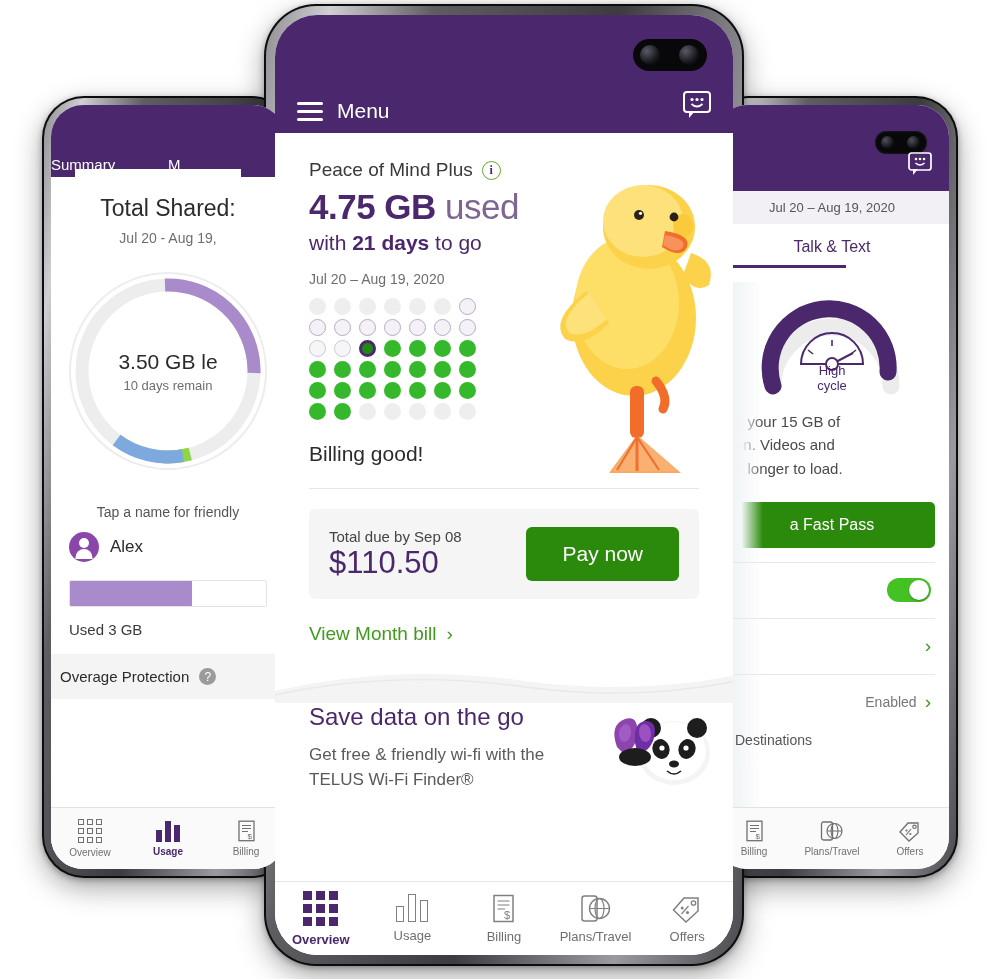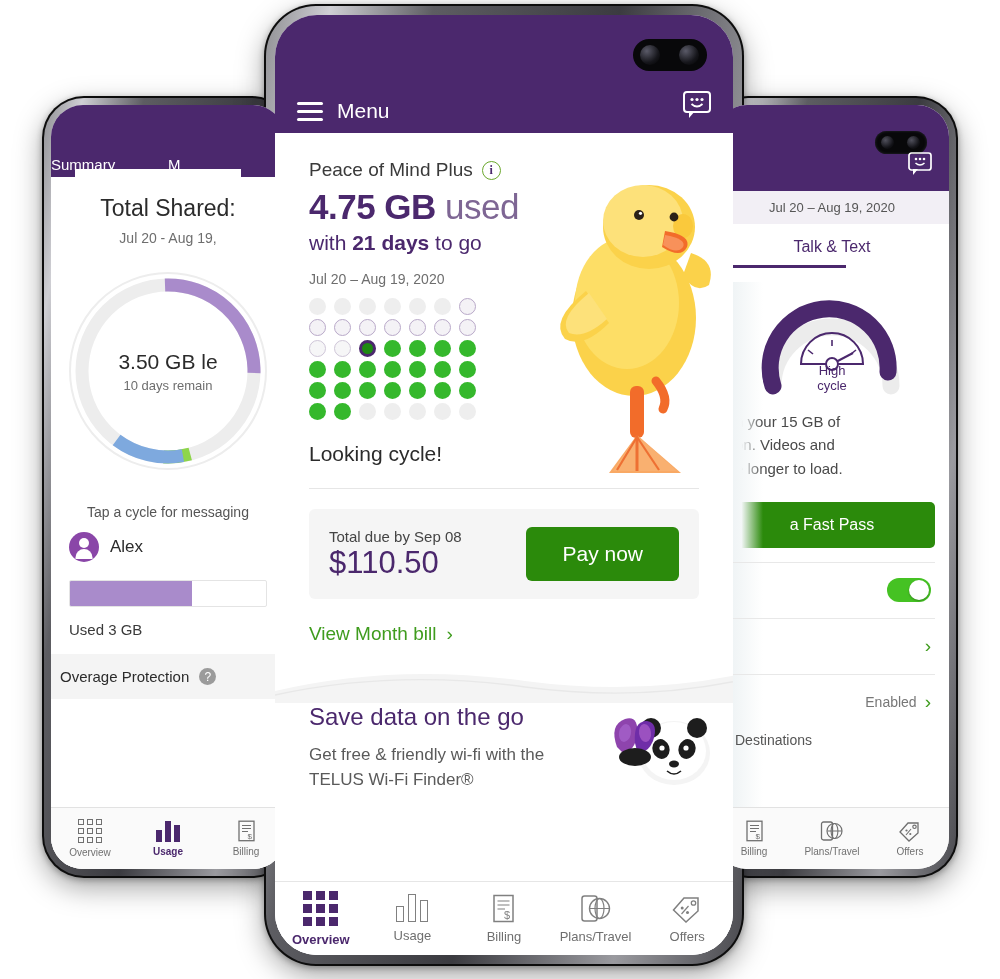--- a/index.html
+++ b/index.html
@@ -215,21 +215,21 @@
             <circle cx="115" cy="115" r="86" fill="none" stroke="#A98BCB" stroke-width="13" stroke-dasharray="140 400" transform="rotate(-92 115 115)"></circle>
             <circle cx="115" cy="115" r="86" fill="none" stroke="#8ED54A" stroke-width="13" stroke-dasharray="27 600" transform="rotate(75 115 115)"></circle>
             <circle cx="115" cy="115" r="86" fill="none" stroke="#7EA9DE" stroke-width="13" stroke-dasharray="70 600" transform="rotate(80 115 115)"></circle>
           </svg>
           <div class="donut-center">
             <div class="donut-main">3.50 GB le</div>
             <div class="donut-note">10 days remain</div>
           </div>
         </div>
 
-        <div class="l-tap">Tap a cycle for messaging</div>
+        <div class="l-tap">Tap a name for friendly</div>
 
         <div class="l-person">
           <div class="l-avatar"></div>
           <div class="l-person-name">Alex</div>
         </div>
 
         <div class="l-barrow">
           <div class="l-bar-track">
             <div class="l-bar-fill" style="width:62%"></div>
           </div>
@@ -494,21 +494,21 @@
               <div class="dot green"></div>
               <div class="dot green"></div>
               <div class="dot green"></div>
               <div class="dot empty"></div>
               <div class="dot empty"></div>
               <div class="dot empty"></div>
               <div class="dot empty"></div>
               <div class="dot empty"></div>
             </div>
 
-          <div class="c-head2">Looking cycle!</div>
+          <div class="c-head2">Billing good!</div>
         </div>
 
         <div class="divider"></div>
 
         <div class="billcard">
           <div>
             <div class="bill-due">Total due by Sep 08</div>
             <div class="bill-amt">$110.50</div>
           </div>
           <div class="paybtn">Pay now</div>

